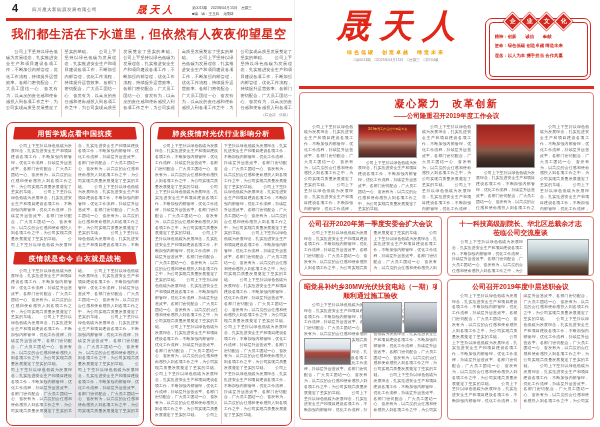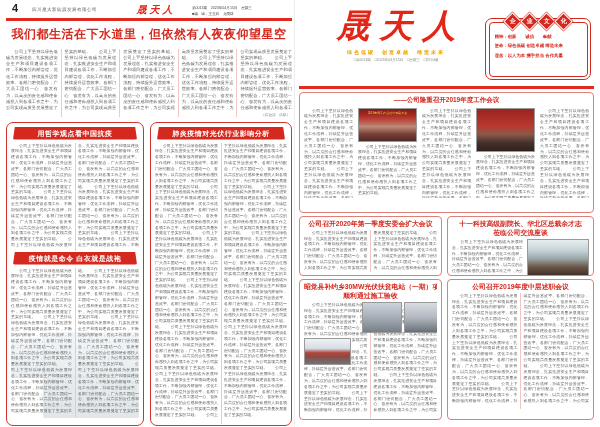--- a/index.html
+++ b/index.html
@@ -170,20 +170,21 @@
           <div class="cline">精神：创新　　诚信　　奉献</div>
           <div class="cline">使命：绿色低碳 创造卓越 缔造未来</div>
           <div class="cline">理念：以人为本 携手担当 合作共赢</div>
         </div>
       </div>
     </div>
 
     <div class="rule"></div>
 
     <div class="sec lead">
+      <div class="lh1">凝心聚力　改革创新</div>
       <div class="lh2">——公司隆重召开2019年度工作会议</div>
       <div class="leadbody">
         <div class="lc">　　公司上下坚持以绿色低碳为发展理念，扎实推进安全生产和项目建设各项工作，不断加强内部管理，优化工作流程，持续提升运营效率。各部门密切配合，广大员工团结一心、奋发有为，以高度的责任感和使命感投入到各项工作之中，为公司实现高质量发展奠定了坚实的基础。　　公司上下坚持以绿色低碳为发展理念，扎实推进安全生产和项目建设各项工作，不断加强内部管理，优化工作流程，持续提升运营效率。各部门密切配合，广大员工团结一心、奋发有为，以高度的责任感和使命感投入到各项工作之中，为公司实现高质量发展奠定了坚实的基础。</div>
         <div class="lc pcol">
           <div class="p-hall photo">
             <span class="ptxt">2019年度工作总结暨表彰大会</span>
           </div>
           <div>　　公司上下坚持以绿色低碳为发展理念，扎实推进安全生产和项目建设各项工作，不断加强内部管理，优化工作流程，持续提升运营效率。各部门密切配合，广大员工团结一心、奋发有为，以高度的责任感和使命感投入到各项工作之中，为公司实现高质量发展奠定了坚实的基础。</div>
         </div>
         <div class="lc">　　公司上下坚持以绿色低碳为发展理念，扎实推进安全生产和项目建设各项工作，不断加强内部管理，优化工作流程，持续提升运营效率。各部门密切配合，广大员工团结一心、奋发有为，以高度的责任感和使命感投入到各项工作之中，为公司实现高质量发展奠定了坚实的基础。　　公司上下坚持以绿色低碳为发展理念，扎实推进安全生产和项目建设各项工作，不断加强内部管理，优化工作流程，持续提升运营效率。各部门密切配合，广大员工团结一心、奋发有为，以高度的责任感和使命感投入到各项工作之中，为公司实现高质量发展奠定了坚实的基础。</div>

